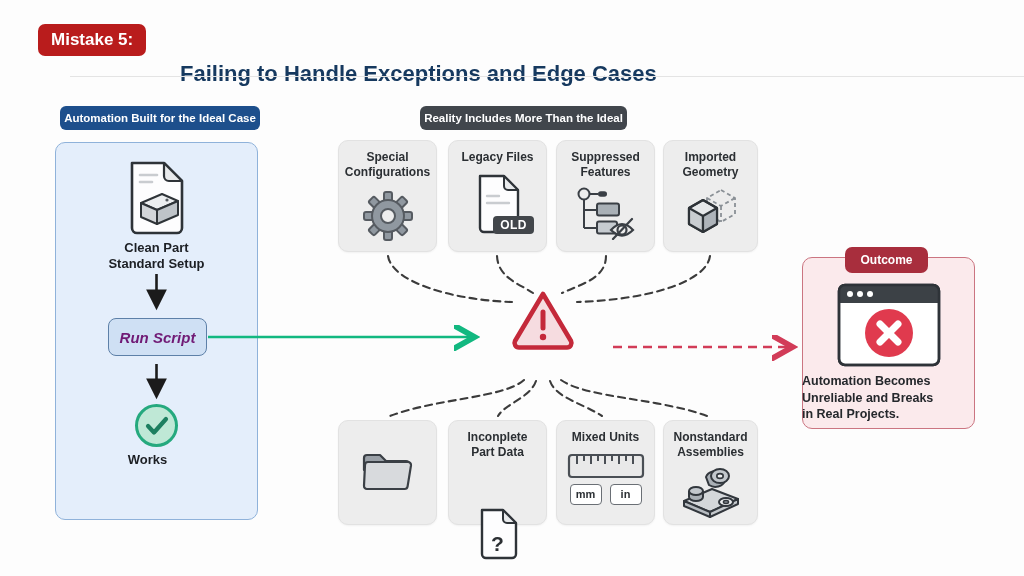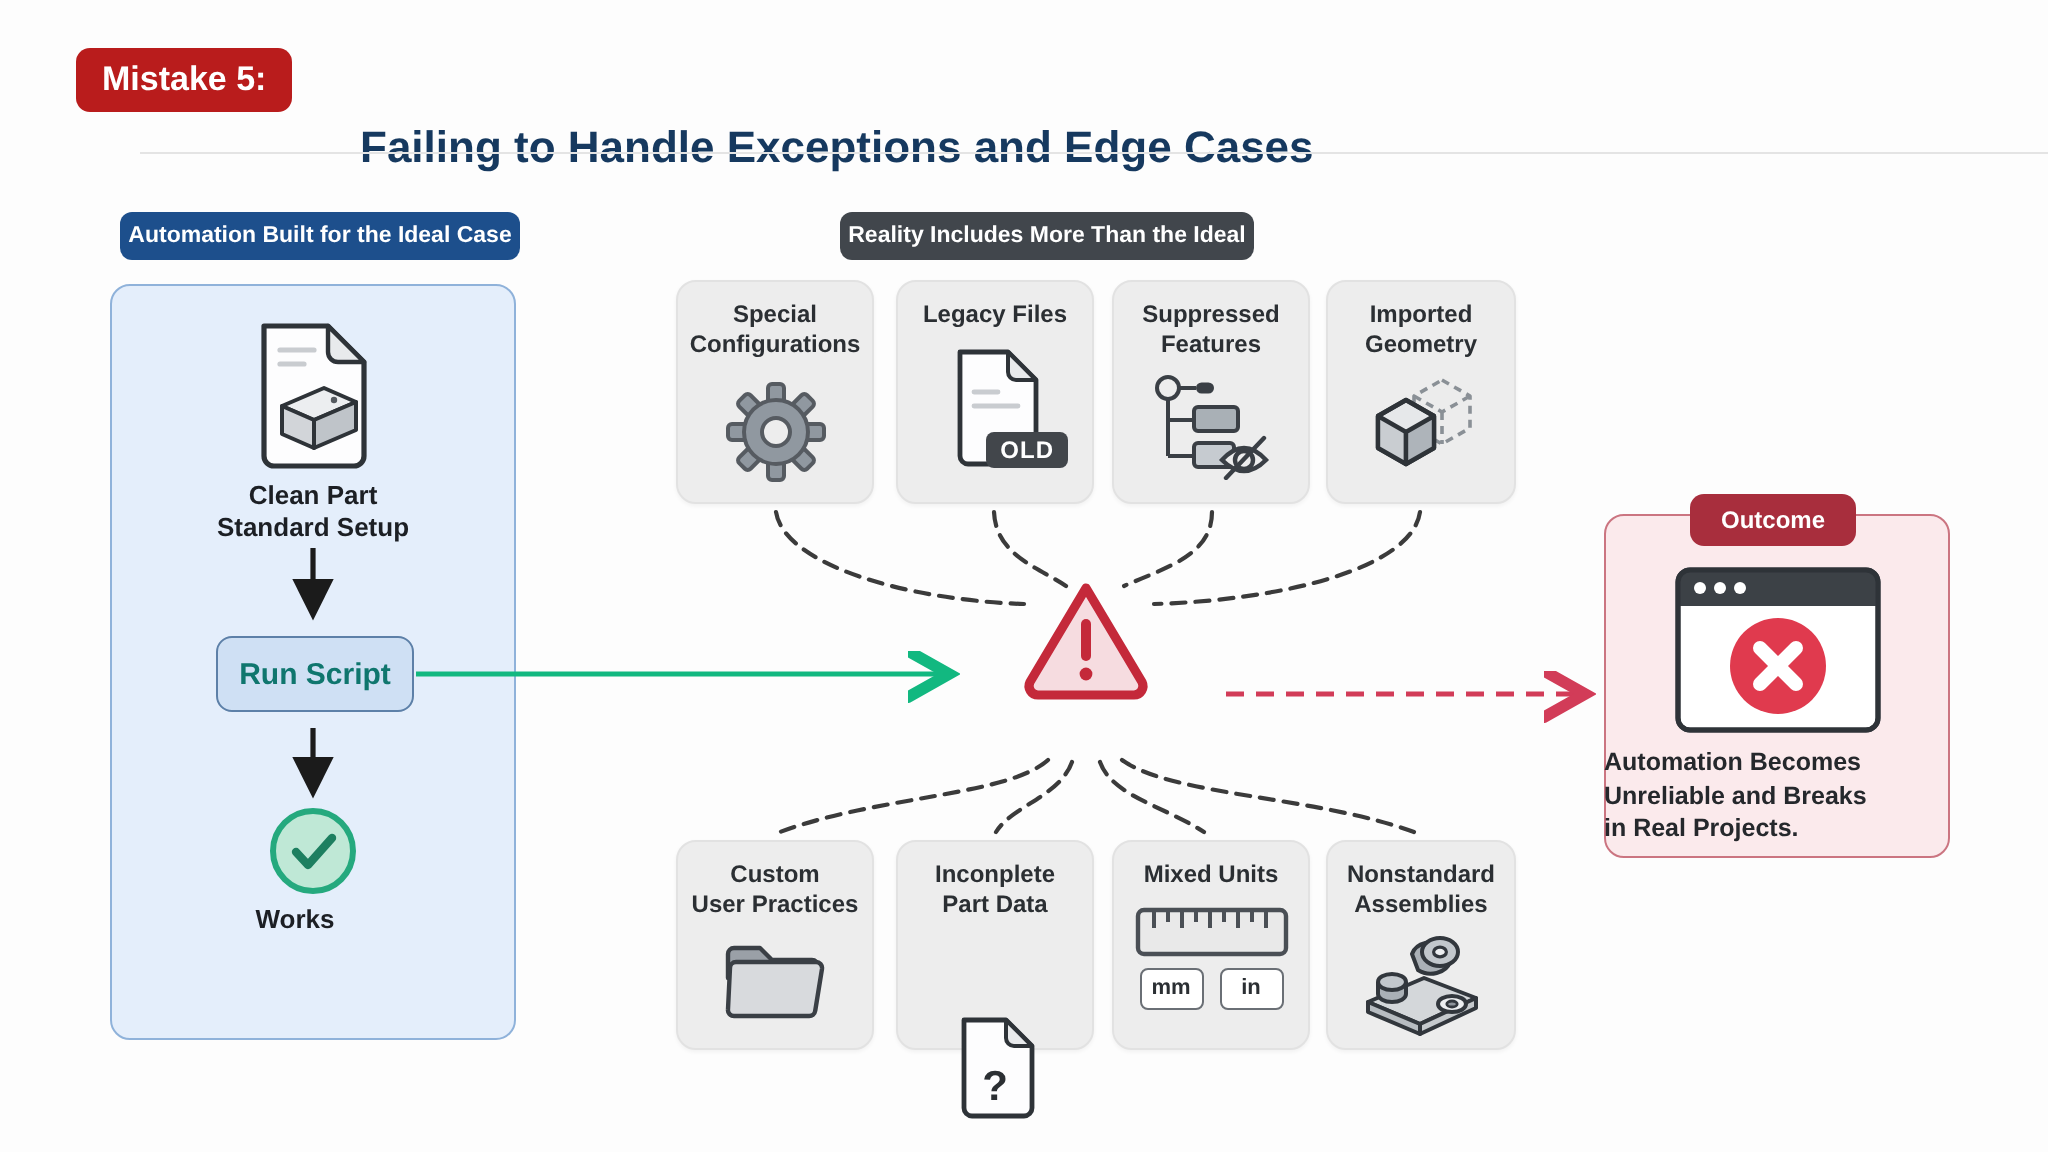--- a/index.html
+++ b/index.html
@@ -24,21 +24,21 @@
     border-radius:7px; z-index:5; }
 
   
   .left-panel { left:55px; top:142px; width:203px; height:378px; background:#e4eefb;
     border:1.5px solid #8fb2da; border-radius:10px; }
   .part-icon-wrap { left:124px; top:160px; }
   .clean-part-label { left:55px; top:240px; width:203px; text-align:center; font-weight:700;
     font-size:13px; color:#1c1f24; line-height:1.25; }
   .run-button { left:108px; top:318px; width:99px; height:38px; background:#cfe0f4;
     border:1.5px solid #5d80a8; border-radius:8px; display:flex; align-items:center;
-    justify-content:center; font-weight:700; font-size:15px; color:#0f766e; }
+    justify-content:center; font-weight:700; font-size:15px; color:#701a75;font-style:italic; }
   .works-circle { left:135px; top:404px; width:43px; height:43px; border-radius:50%;
     background:#bfe8d6; border:3px solid #25a97e; display:flex; align-items:center; justify-content:center; }
   .works-label { left:55px; top:452px; width:185px; text-align:center; font-weight:700;
     font-size:13px; color:#1c1f24; }
 
   
   .card { position:absolute; width:99px; background:#ededed; border:1px solid #e2e2e2;
     border-radius:10px; box-shadow:0 1px 2px rgba(0,0,0,.05); display:flex;
     flex-direction:column; align-items:center; }
   .card-label { font-weight:700; font-size:12px; color:#2b2f33; text-align:center;
@@ -175,22 +175,20 @@
         </g>
         <polygon points="22,14 36,22 36,38 22,46 8,38 8,22" fill="#e6e8ea" stroke="#2e3338" stroke-width="2.2" stroke-linejoin="round"></polygon>
         <polygon points="8,22 22,30 22,46 8,38" fill="#c9cdd1" stroke="#2e3338" stroke-width="2.2" stroke-linejoin="round"></polygon>
         <polygon points="36,22 22,30 22,46 36,38" fill="#aeb4ba" stroke="#2e3338" stroke-width="2.2" stroke-linejoin="round"></polygon>
         <polyline points="8,22 22,14 36,22" fill="none" stroke="#2e3338" stroke-width="2.2" stroke-linejoin="round"></polyline>
       </svg>
     </div>
   </div>
 
   <div class="card" style="left:338px; top:420px; height:105px;">
-    <div class="card-label">Custom
-User Practices</div>
     <div class="icon-area">
       <svg width="60" height="48" viewBox="0 0 60 48" style="margin-bottom:6px;">
         <path d="M6,12 a3,3 0 0 1 3,-3 h13 l6,6 h20 a3,3 0 0 1 3,3 v6 H6 Z" fill="#9aa0a7" stroke="#3a3f45" stroke-width="2.2" stroke-linejoin="round"></path>
         <path d="M10,16 h40 a3,3 0 0 1 3,3.4 l-3.4,21 a3,3 0 0 1 -3,2.6 H9 a3,3 0 0 1 -3,-3.4 l1,-20.6 a3,3 0 0 1 3,-3 Z" fill="#d8dadd" stroke="#3a3f45" stroke-width="2.2" stroke-linejoin="round"></path>
       </svg>
     </div>
   </div>
 
   <div class="card" style="left:448px; top:420px; height:105px;gap:48px;">
     <div class="card-label">Inconplete

